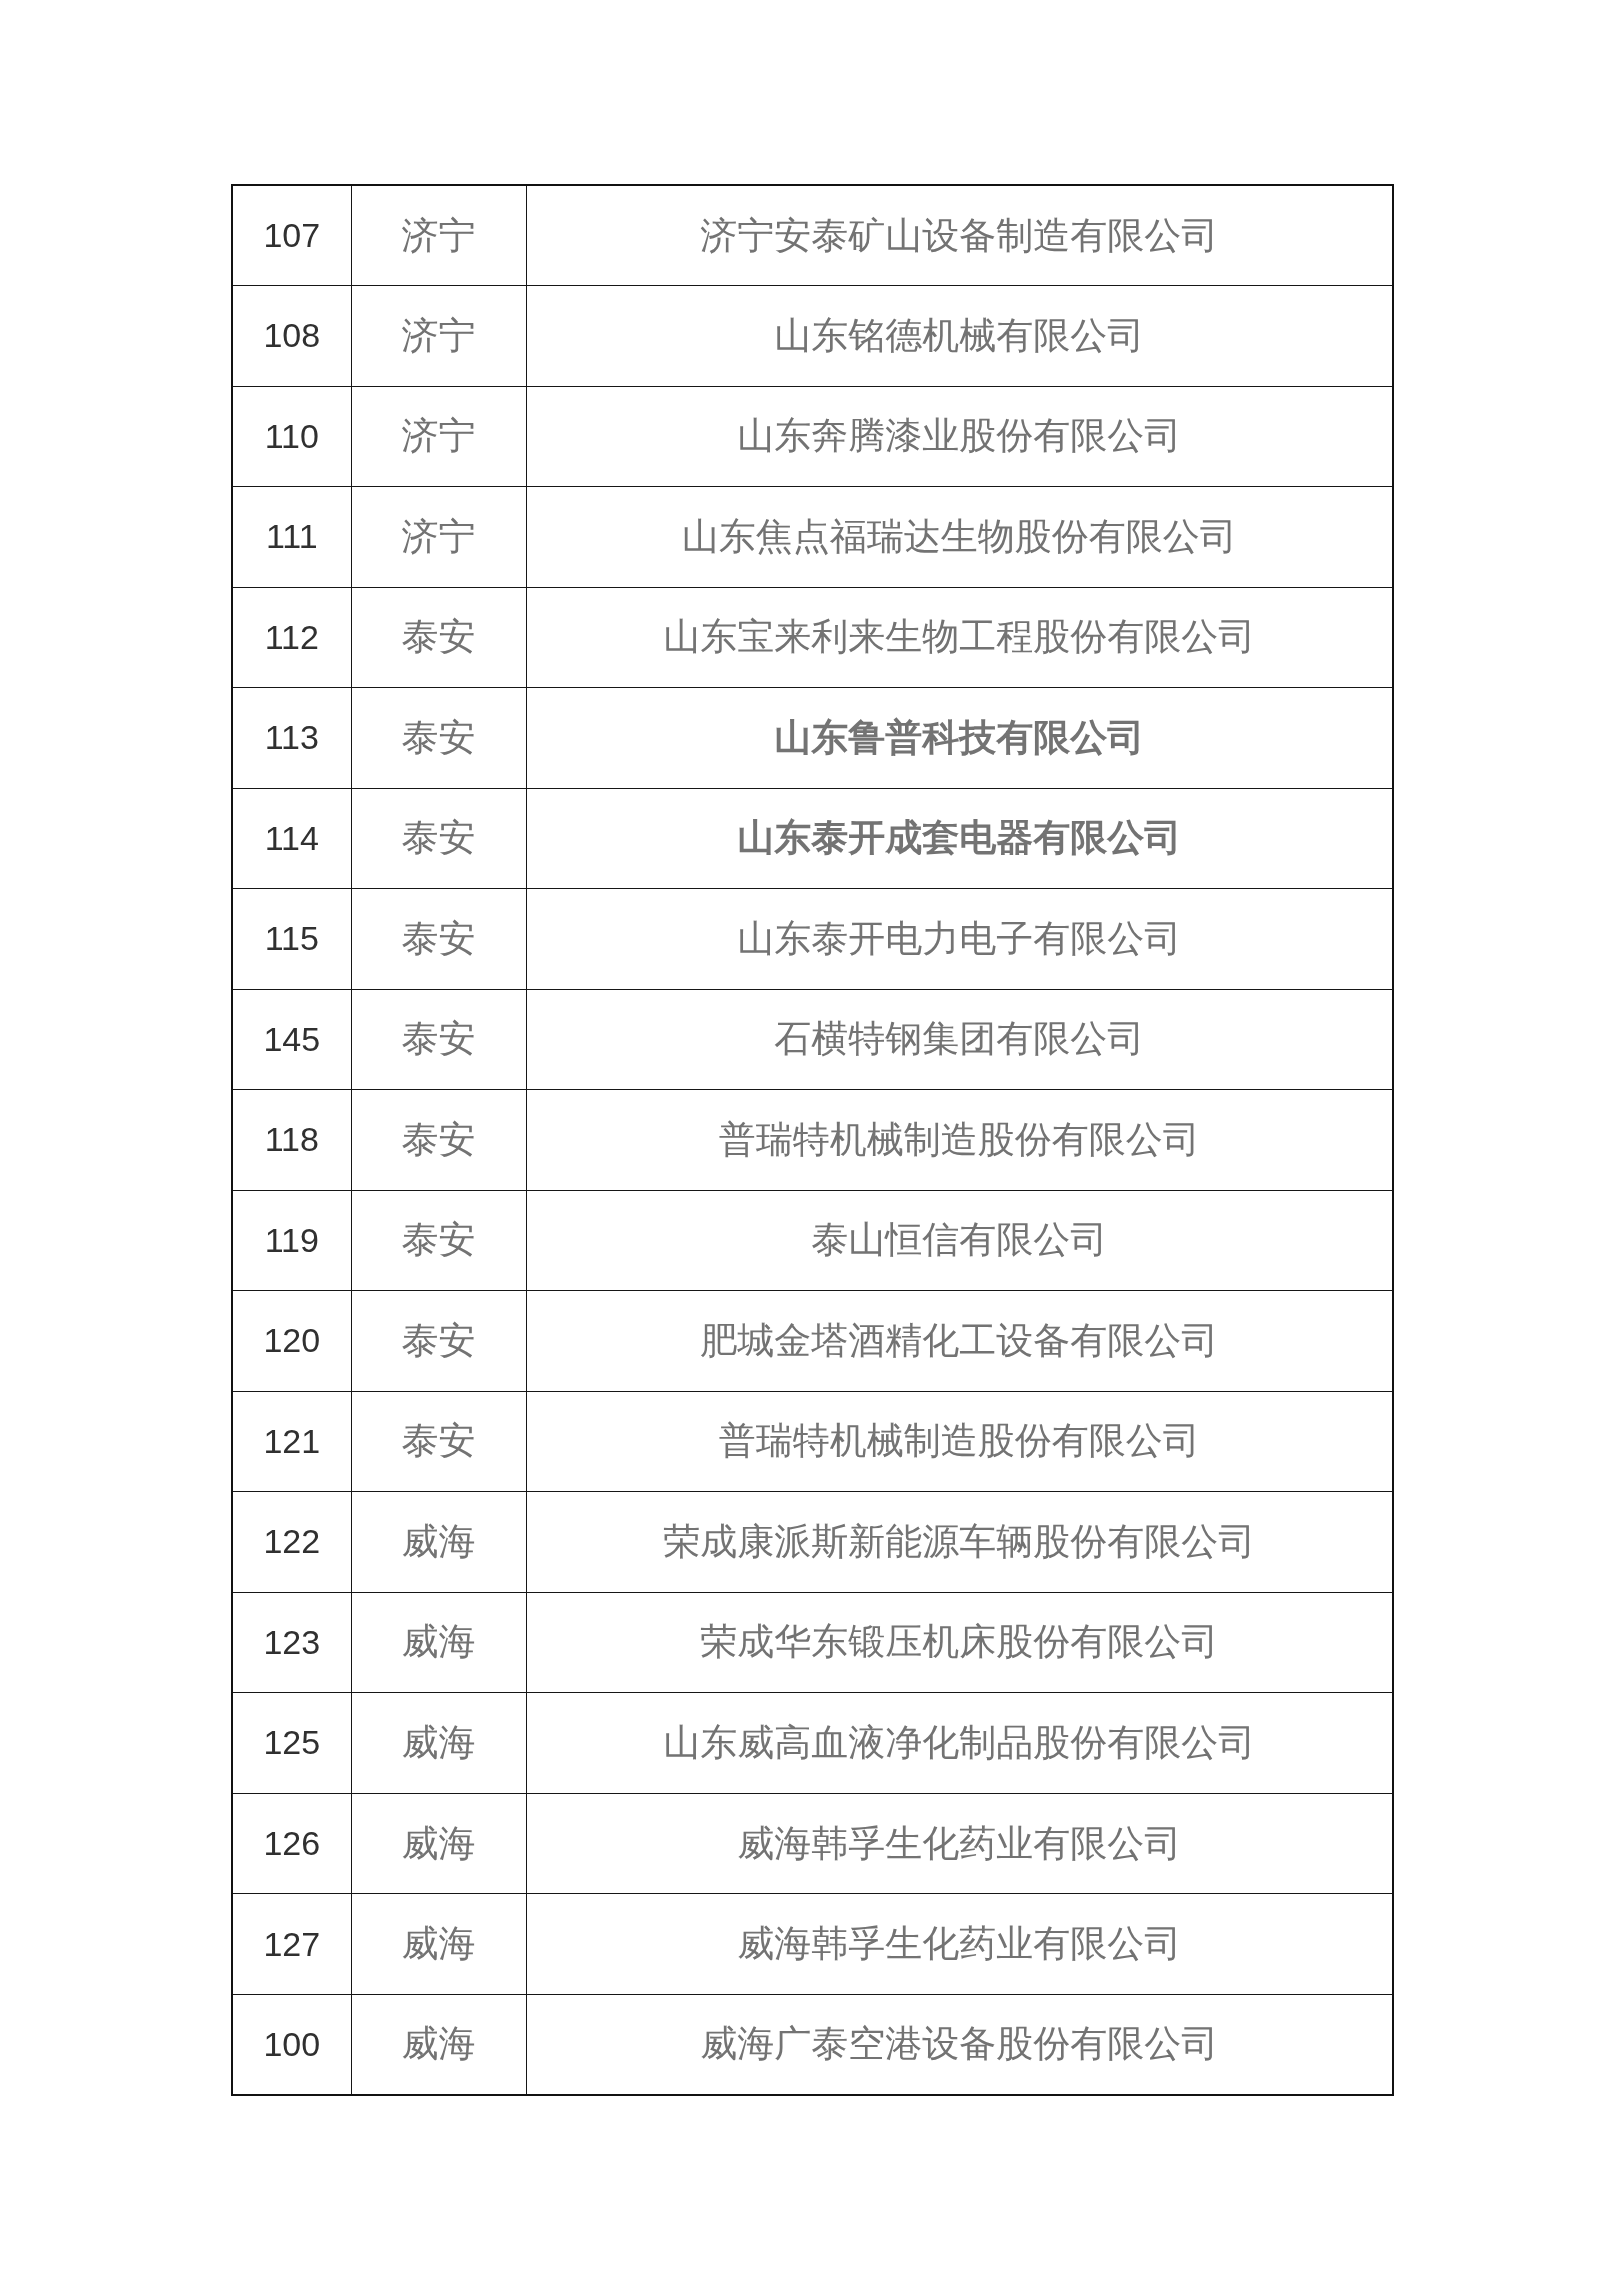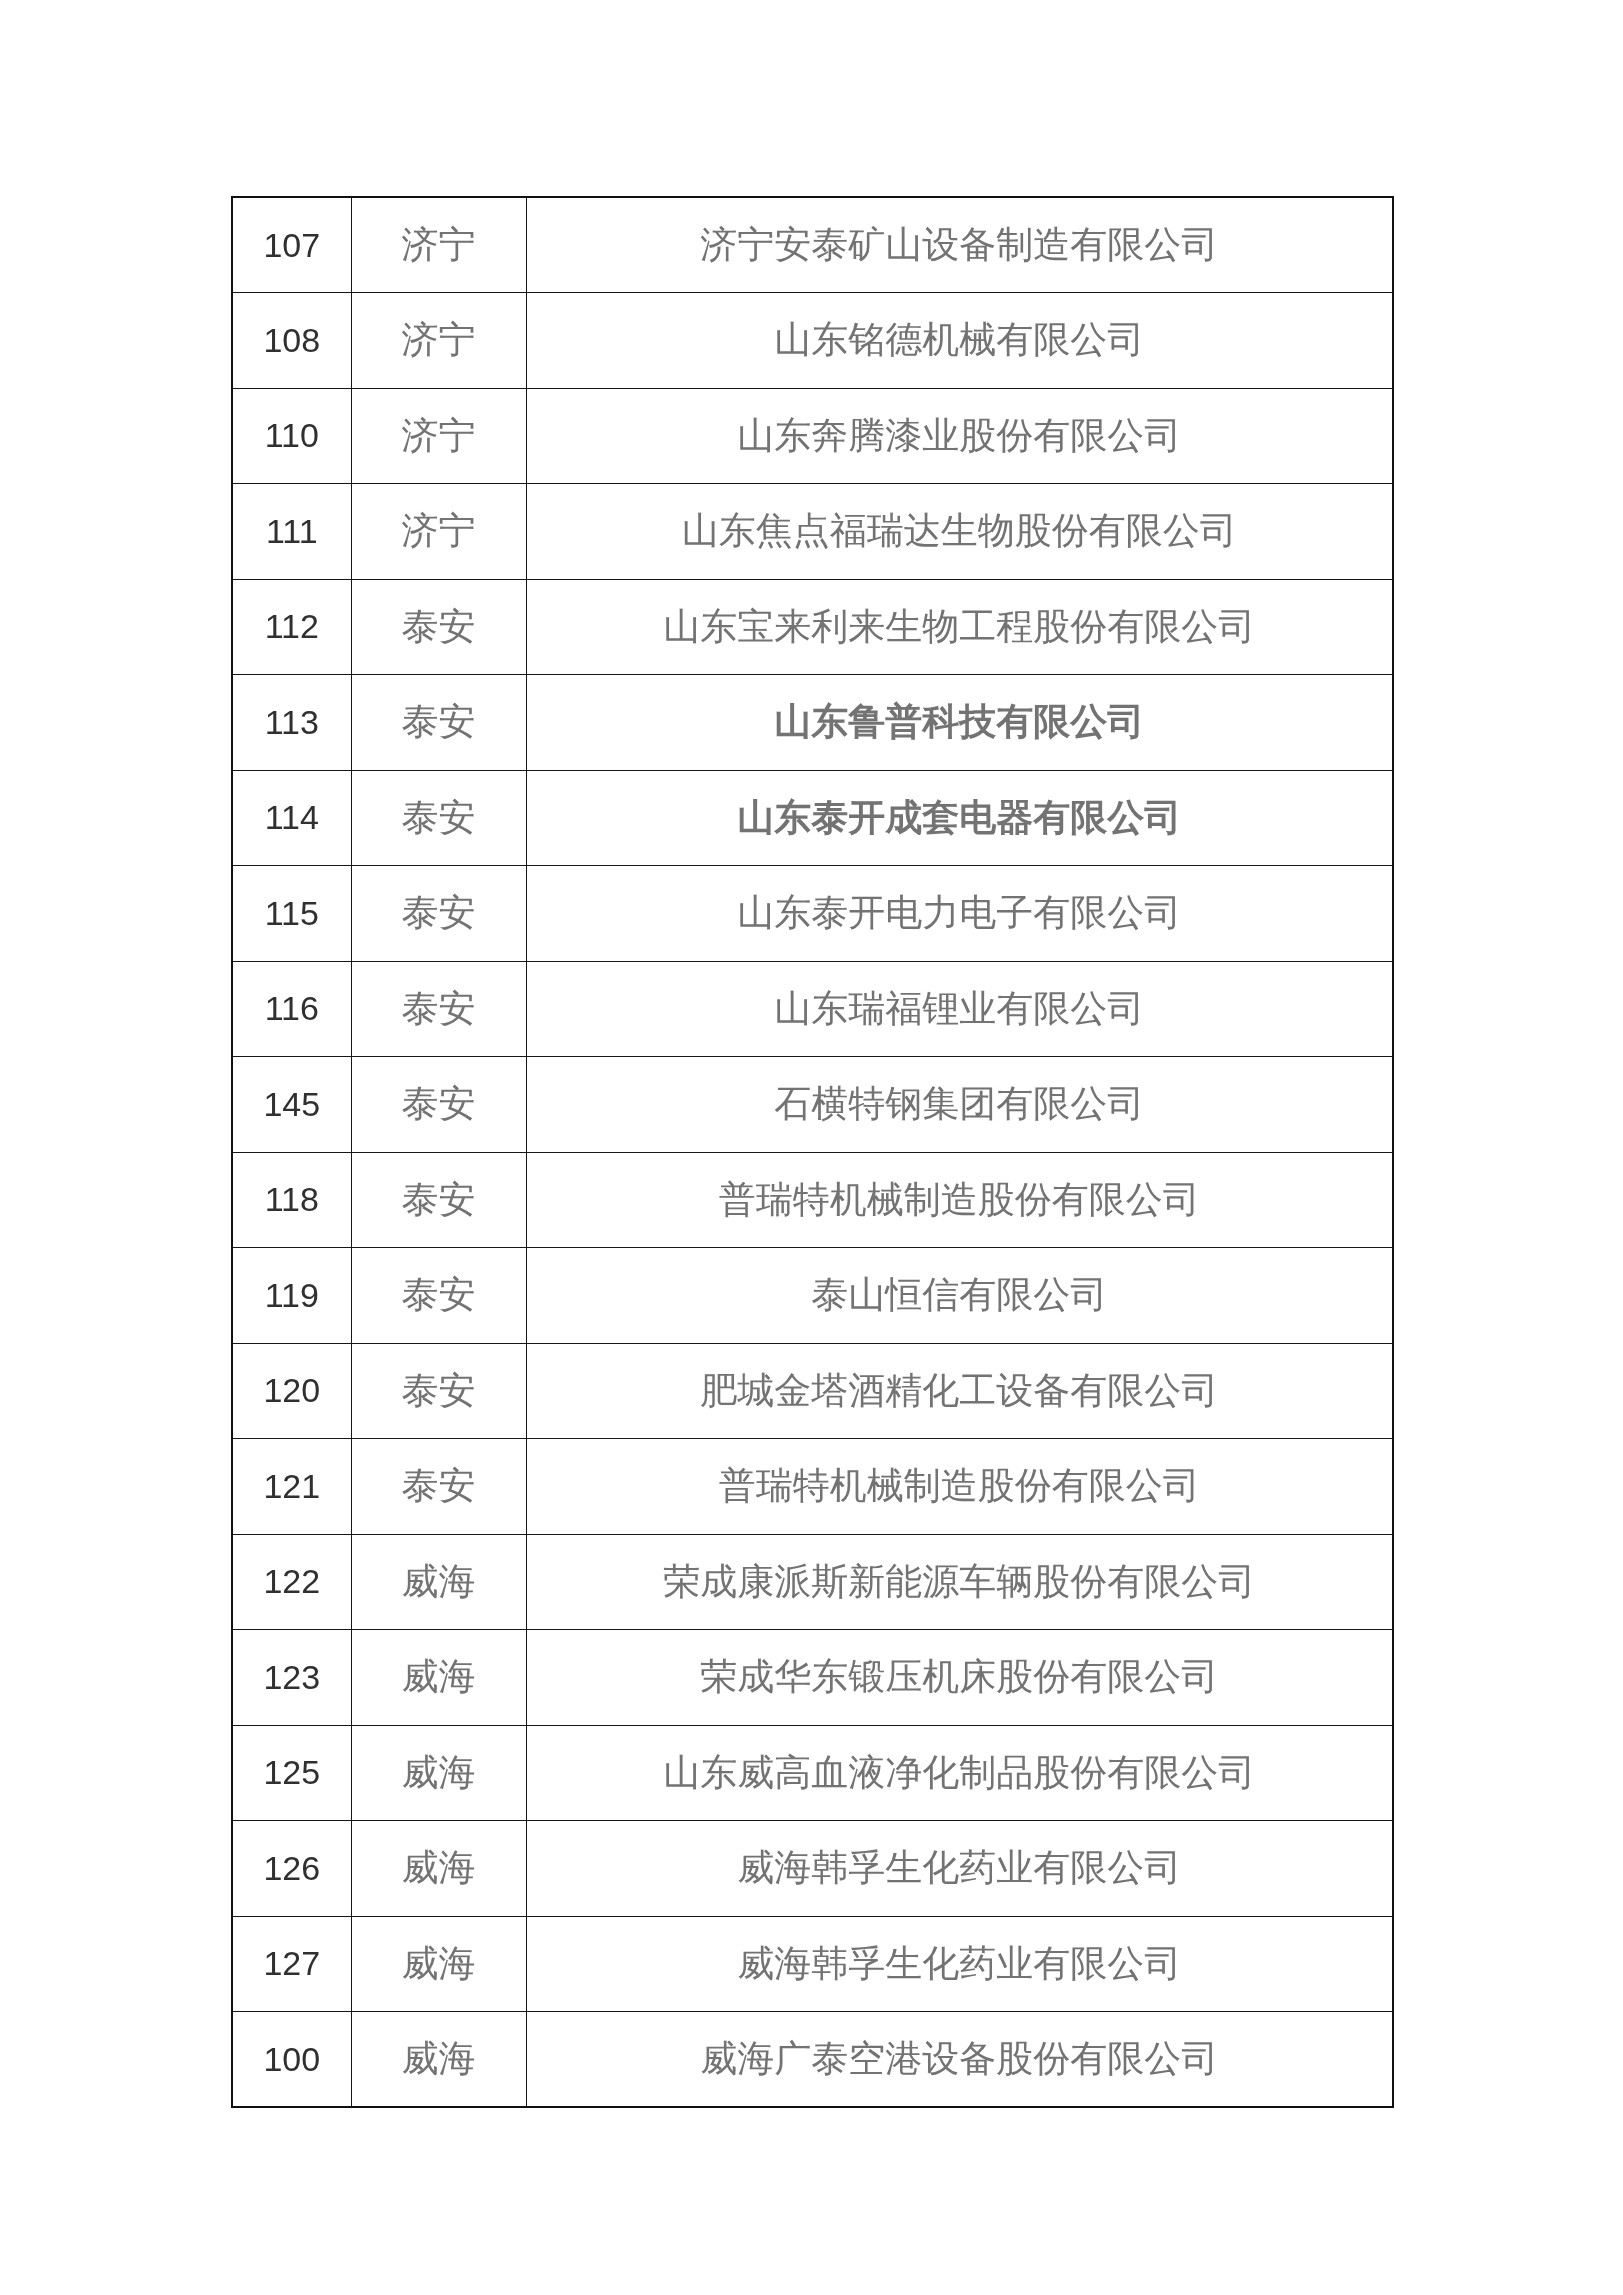--- a/index.html
+++ b/index.html
@@ -10,21 +10,21 @@
     position: relative;
     width: 1623px;
     height: 2295px;
     background: #ffffff;
     font-family: "Liberation Serif", serif;
     overflow: hidden;
   }
   table.companies {
     position: absolute;
     left: 231px;
-    top: 196px;
+    top: 184px;
     width: 1162px;
     height: 1912px;
     border-collapse: collapse;
     table-layout: fixed;
     border: 2px solid #111111;
     padding-left: 17px;
   }
   table.companies col.c-no   { width: 119px; }
   table.companies col.c-city { width: 175px; }
   table.companies col.c-name { width: 867px; }
@@ -95,25 +95,20 @@
         <td class="num">114</td>
         <td class="zh">泰安</td>
         <td class="zh bold">山东泰开成套电器有限公司</td>
       </tr>
       <tr>
         <td class="num">115</td>
         <td class="zh">泰安</td>
         <td class="zh">山东泰开电力电子有限公司</td>
       </tr>
       <tr>
-        <td class="num">116</td>
-        <td class="zh">泰安</td>
-        <td class="zh">山东瑞福锂业有限公司</td>
-      </tr>
-      <tr>
         <td class="num">145</td>
         <td class="zh">泰安</td>
         <td class="zh">石横特钢集团有限公司</td>
       </tr>
       <tr>
         <td class="num">118</td>
         <td class="zh">泰安</td>
         <td class="zh">普瑞特机械制造股份有限公司</td>
       </tr>
       <tr>

